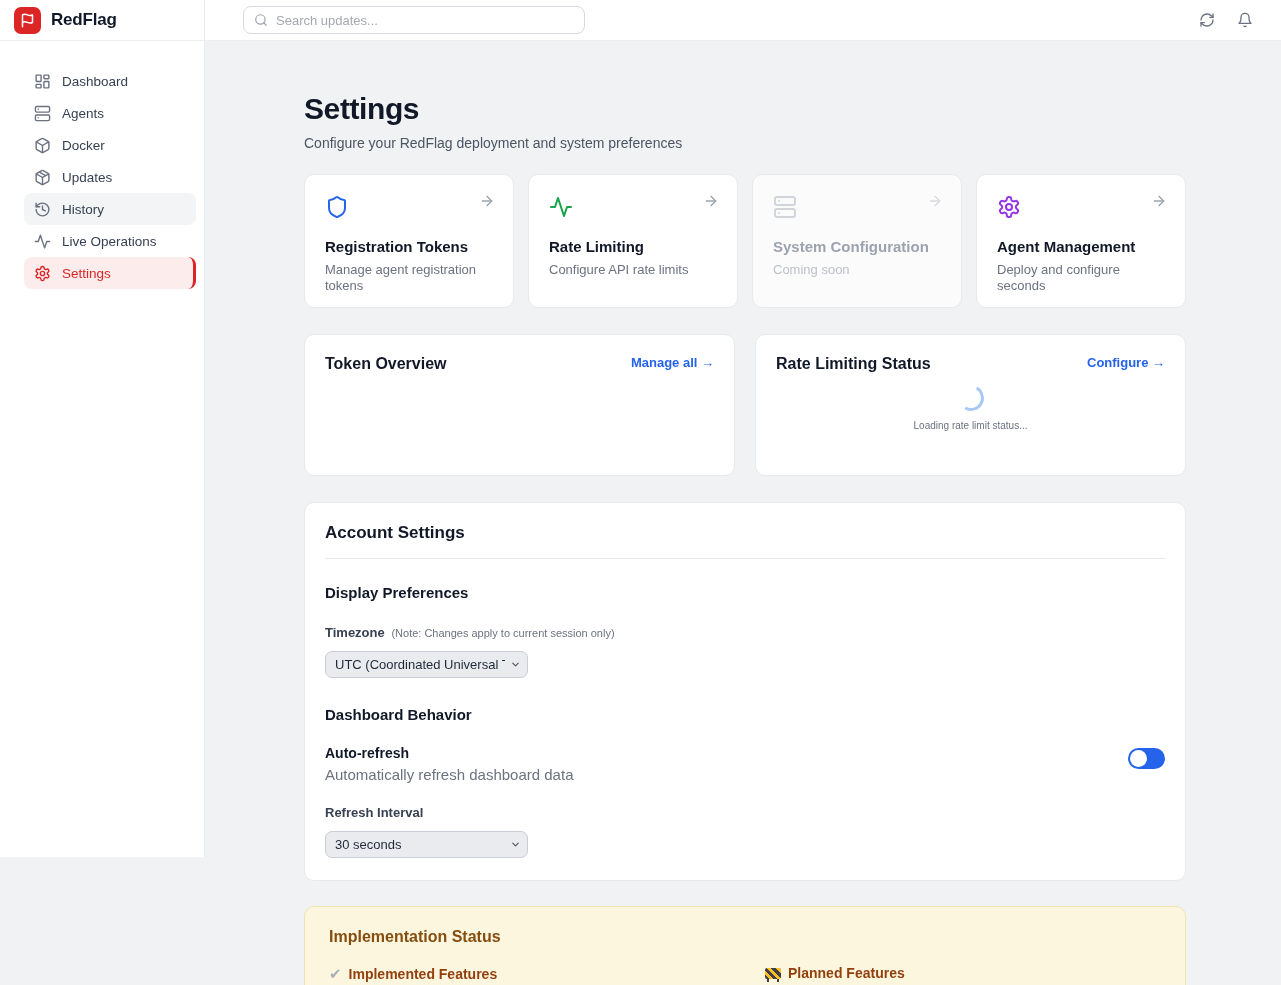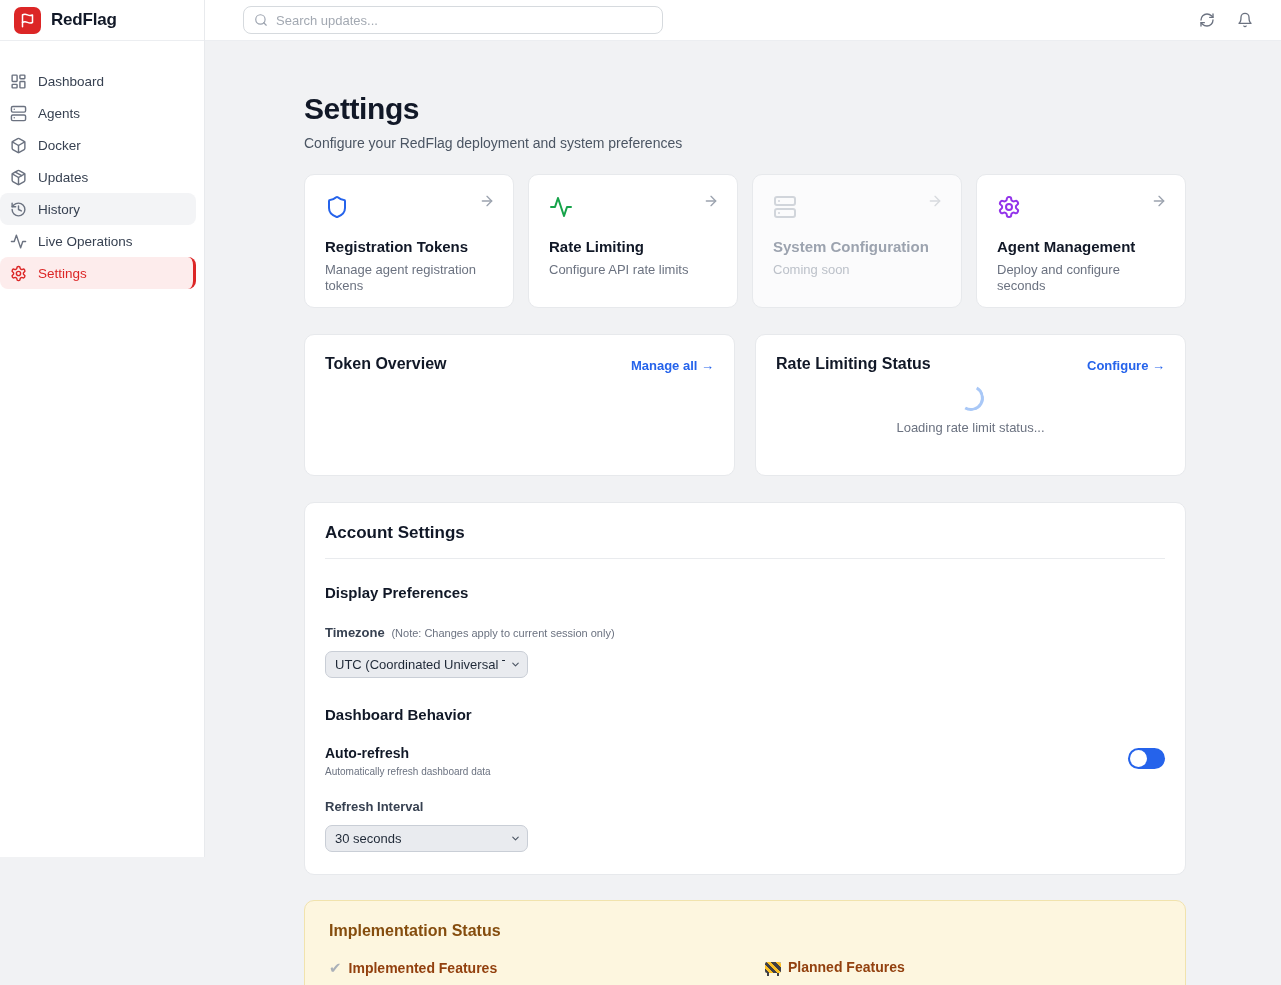--- a/index.html
+++ b/index.html
@@ -5,30 +5,30 @@
   * { margin:0; padding:0; box-sizing:border-box; }
   html,body { width:1281px; height:985px; overflow:hidden; }
   body { font-family:"Liberation Sans","DejaVu Sans",sans-serif; background:#f1f2f4; color:#111827; position:relative; }
   svg { display:block; }
 
   
   .sidebar { position:absolute; left:0; top:0; width:205px; height:857px; background:#fff; border-right:1px solid #e8eaed; z-index:5; }
   .brand { height:41px; display:flex; align-items:center; gap:10px; padding:0 14px; border-bottom:1px solid #eceef1; }
   .brand-logo { width:27px; height:27px; background:#dc2626; border-radius:7px; display:flex; align-items:center; justify-content:center; color:#fff; }
   .brand-name { font-size:17px; font-weight:bold; color:#111827; letter-spacing:-0.2px; }
-  .nav { padding:24px 8px 0 0; display:flex; flex-direction:column; gap:0; }
+  .nav { padding:24px 8px 0 24px; display:flex; flex-direction:column; gap:0; }
   .nav-item { display:flex; align-items:center; gap:11px; height:32px; padding:0 10px; border-radius:8px; font-size:13.5px; color:#374151; cursor:pointer; position:relative; }
   .nav-item .nv-ic { color:#6b7280; width:17px; height:17px; flex:0 0 17px; }
   .nav-item.hovered { background:#f3f4f6; }
   .nav-item.active { background:#fdecec; color:#dc2626; border-right:3px solid #dc2626; }
   .nav-item.active .nv-ic { color:#dc2626; }
 
   
   .topbar { position:absolute; left:205px; right:0; top:0; height:41px; background:#fff; border-bottom:1px solid #eceef1; display:flex; align-items:center; justify-content:space-between; padding:0 26px 0 38px; z-index:4; }
-  .search-box { width:420px; height:28px; border:1px solid #d6dade; border-radius:8px; display:flex; align-items:center; gap:8px; padding:0 10px; background:#fff; }
+  .search-box { width:342px; height:28px; border:1px solid #d6dade; border-radius:8px; display:flex; align-items:center; gap:8px; padding:0 10px; background:#fff; }
   .search-box svg { color:#9ca3af; }
   .search-box input { border:none; outline:none; flex:1; font-size:13px; font-family:inherit; color:#374151; background:transparent; }
   .search-box input::placeholder { color:#a3a9b2; }
   .topbar-actions { display:flex; align-items:center; gap:18px; color:#6b7280; }
   .icon-btn { width:20px; height:20px; display:flex; align-items:center; justify-content:center; cursor:pointer; color:#6b7280; background:none; border:none; }
 
   
   .main { position:absolute; left:205px; top:41px; right:0; bottom:0; overflow:hidden; }
   .content { padding:51px 95px 0 99px; width:100%; }
   .page-title { font-size:30px; font-weight:bold; color:#111827; letter-spacing:-0.4px; }
@@ -42,44 +42,44 @@
   .fcard-desc { margin-top:7px; font-size:13px; color:#6b7280; line-height:16px; }
   .fcard.disabled { background:#fbfbfc; cursor:default; }
   .fcard.disabled .fcard-title { color:#9ca3af; }
   .fcard.disabled .fcard-desc { color:#bcc1c9; }
   .fcard.disabled .arrow { color:#d7dade; }
   .ic-blue { color:#2563eb; } .ic-green { color:#16a34a; } .ic-purple { color:#9333ea; } .ic-gray { color:#d1d5db; }
 
   
   .panels-row { display:grid; grid-template-columns:1fr 1fr; gap:20px; margin-top:26px; }
   .panel { background:#fff; border:1px solid #e7e9ec; border-radius:10px; height:142px; padding:20px; }
-  .panel-head { display:flex; align-items:flex-end; justify-content:space-between; }
+  .panel-head { display:flex; align-items:flex-start; justify-content:space-between; }
   .panel-title { font-size:16px; font-weight:bold; color:#111827; }
   .panel-link { font-size:13px; font-weight:bold; color:#2563eb; text-decoration:none; cursor:pointer; }
   .stats-grid { margin-top:17px; display:grid; grid-template-columns:1fr 1fr; row-gap:13px; }
   .stat-label { font-size:13px; color:#4b5563; }
   .loading-wrap { margin-top:12px; display:flex; flex-direction:column; align-items:center; }
   .spinner { width:26px; height:26px; border-radius:50%; border:3px solid #a9c8f7; border-top-color:transparent; border-left-color:transparent; transform:rotate(-15deg); animation:spin 1s linear infinite; }
   @keyframes spin { to { transform:rotate(345deg); } }
-  .loading-text { margin-top:9px; font-size:13px; color:#6b7280; }
+  .loading-text { margin-top:9px; font-size:10px; color:#6b7280; }
 
   
   .account-card { background:#fff; border:1px solid #e7e9ec; border-radius:10px; margin-top:26px; padding:20px 20px 22px 20px; }
   .account-title { font-size:17px; font-weight:bold; color:#111827; padding-bottom:15px; border-bottom:1px solid #e9ebee; }
   .section-heading { font-size:15px; font-weight:bold; color:#111827; }
   .sect-display { margin-top:25px; }
   .field-label-row { margin-top:24px; font-size:13px; font-weight:bold; color:#374151; }
   .field-note { font-size:11px; font-weight:normal; color:#6b7280; }
   .select-wrap { position:relative; width:203px; margin-top:11px; }
   .select-wrap select { width:100%; height:27px; appearance:none; -webkit-appearance:none; background:#e9ebef; border:1px solid #c9ced6; border-radius:7px; font-family:inherit; font-size:13px; color:#1f2937; padding:0 22px 0 9px; cursor:pointer; outline:none; }
   .select-wrap .chev { position:absolute; right:7px; top:8px; color:#4b5563; pointer-events:none; }
   .sect-behavior { margin-top:28px; }
   .toggle-row { margin-top:22px; display:flex; align-items:flex-start; justify-content:space-between; }
   .toggle-label { font-size:14px; font-weight:bold; color:#111827; }
-  .toggle-desc { margin-top:5px; font-size:10px; color:#6b7280; }
+  .toggle-desc { margin-top:5px; font-size:15px; color:#6b7280; }
   .toggle { width:37px; height:21px; border-radius:11px; background:#2563eb; border:none; position:relative; cursor:pointer; flex:0 0 auto; margin-top:3px; }
   .toggle .knob { position:absolute; left:2px; top:2px; width:17px; height:17px; border-radius:50%; background:#fff; }
   .interval-label { margin-top:22px; font-size:13px; font-weight:bold; color:#374151; }
 
   
   .impl-card { background:#fdf6df; border:1px solid #f1e3ad; border-radius:10px; margin-top:25px; padding:21px 24px; height:170px; }
   .impl-title { font-size:16px; font-weight:bold; color:#854d0e; }
   .impl-cols { display:grid; grid-template-columns:1fr 1fr; gap:40px; margin-top:19px; }
   .impl-col-head { display:flex; align-items:center; font-size:14px; font-weight:bold; color:#92400e; }
   .check-glyph { color:#aab0b8; font-size:15px; margin-right:7px; }

